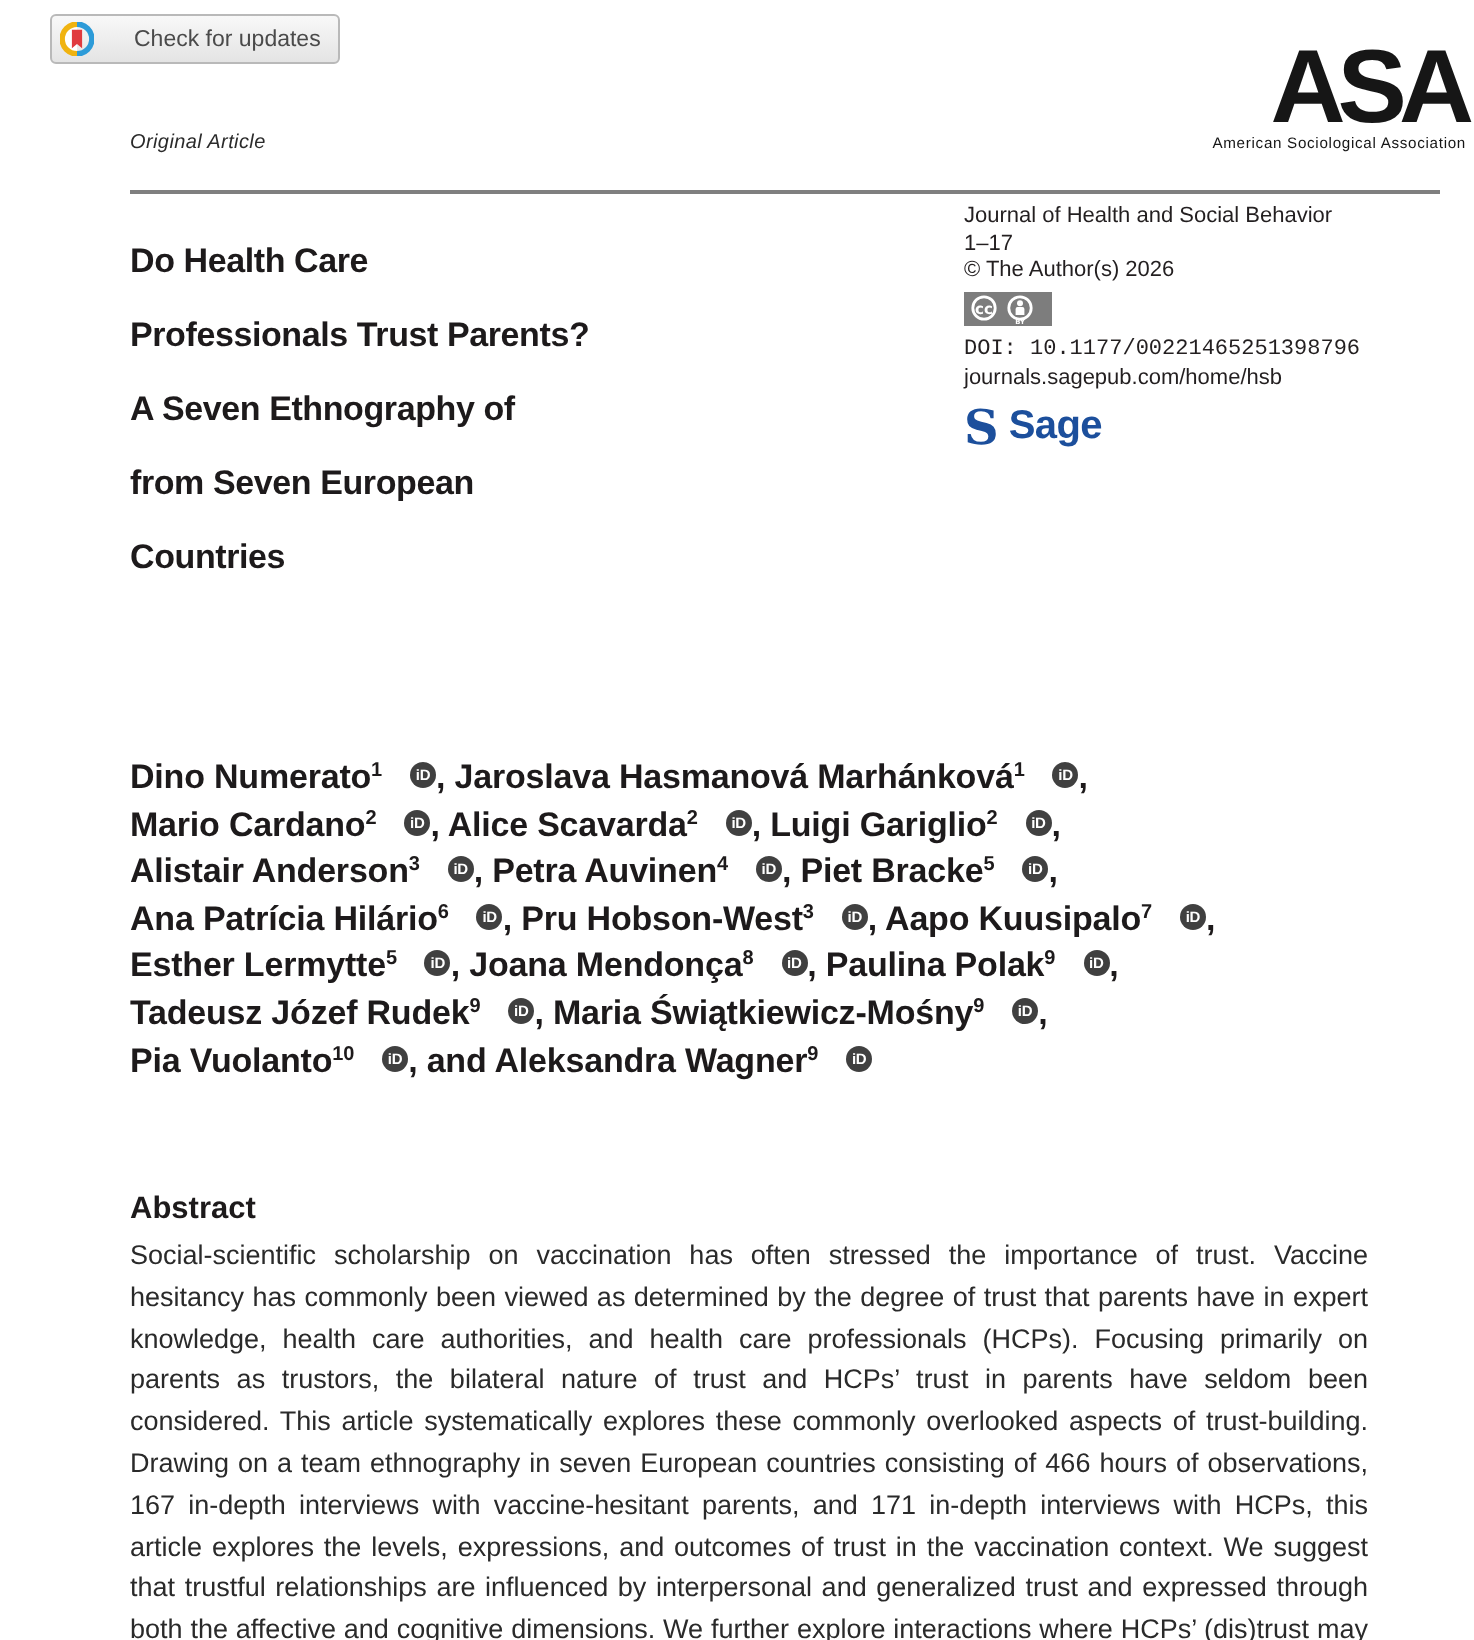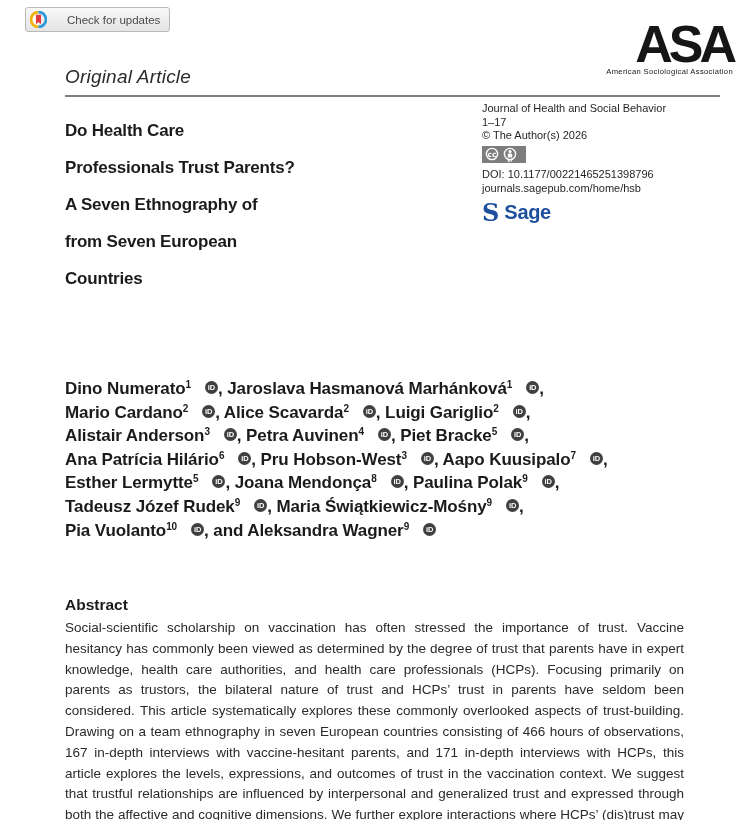--- a/index.html
+++ b/index.html
@@ -21,21 +21,21 @@
     background: linear-gradient(#f8f8f8, #e4e4e4);
     padding: 3px 9px 3px 4px;
     font-size: 11.5px; color: #4a4a4a;
     cursor: pointer;
   }
   .check-badge svg { display: block; }
 
   
   .article-type {
     left: 65px; top: 66px;
-    font-style: italic; font-size: 19px; color: #2b2b2b;
+    font-style: italic; font-size: 10px; color: #2b2b2b;
     letter-spacing: 0.2px;
   }
 
   
   .asa-logo { top: 22px; right: 4px; width: 175px; text-align: right; }
   .asa-text {
     font-size: 52px; font-weight: 900; letter-spacing: -4px;
     line-height: 44px; color: #161616;
     font-family: "Liberation Sans", sans-serif;
   }
@@ -47,21 +47,21 @@
   
   .header-rule {
     left: 65px; top: 95px; width: 655px; height: 2px;
     background: #7f7f7f;
   }
 
   
   .journal-info { left: 482px; top: 102px; width: 248px; font-size: 11px; line-height: 13.6px; color: #231f20; }
   .journal-info .row { margin: 0; }
   .cc-badge { margin: 3px 0 2px 0; display: block; }
-  .doi-row { margin-top: 2px; }
+  .doi-row { margin-top: 2px; font-family: Liberation Mono, monospace; }
   .url-row { cursor: pointer; }
   .sage-logo { display: flex; align-items: center; gap: 5px; margin-top: 6px; }
   .sage-s {
     font-size: 24px; font-weight: 900; line-height: 22px;
     font-family: "DejaVu Serif", serif;
   }
   .sage-word { font-size: 20px; font-weight: 700; letter-spacing: -0.3px; }
 
   
   .title-block { left: 65px; top: 112px; width: 440px; }

